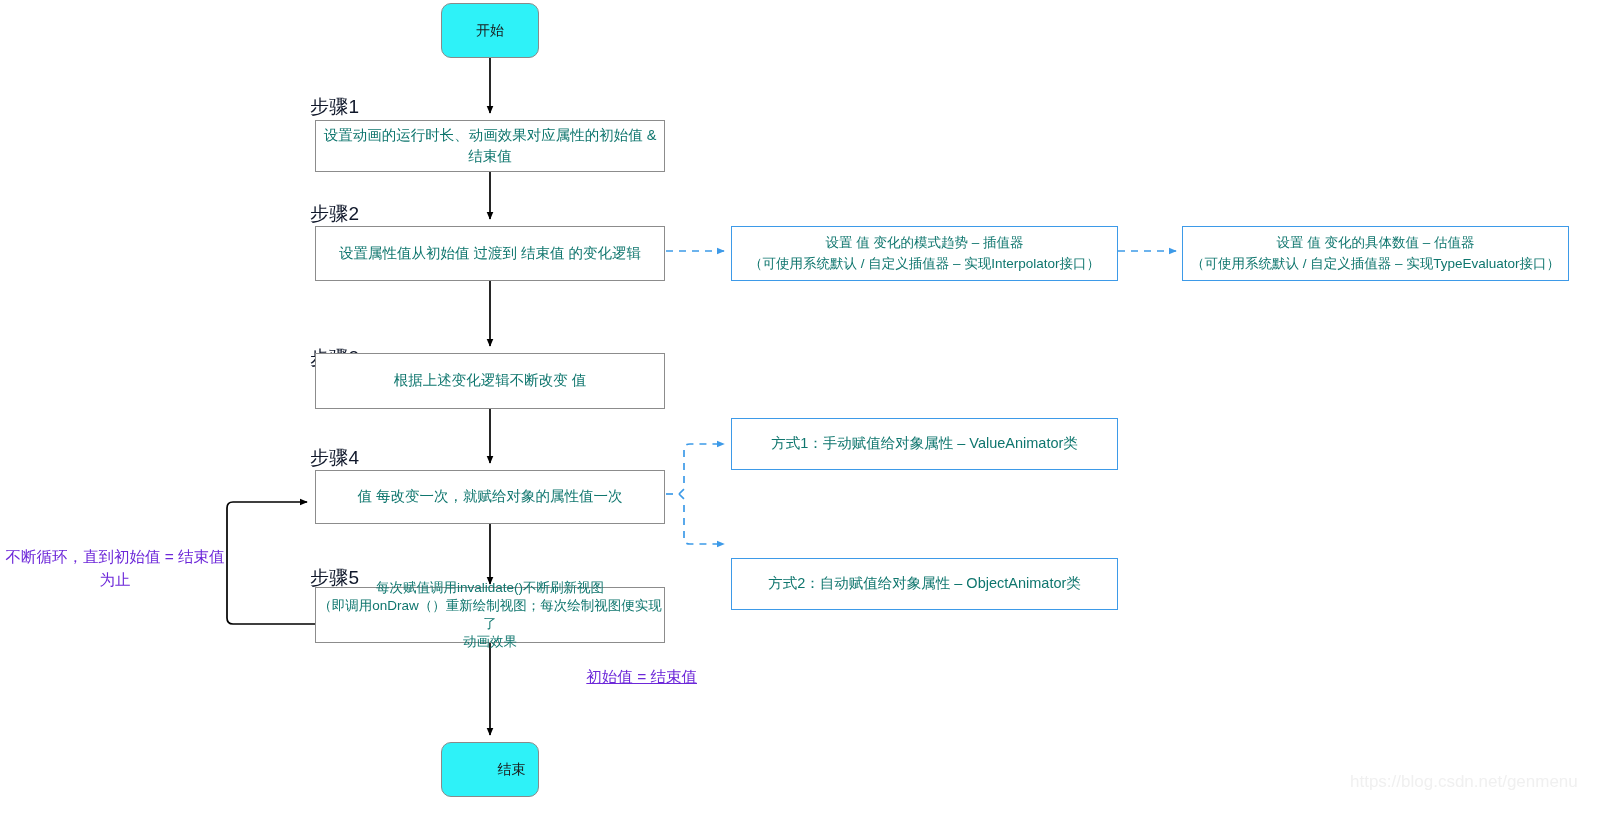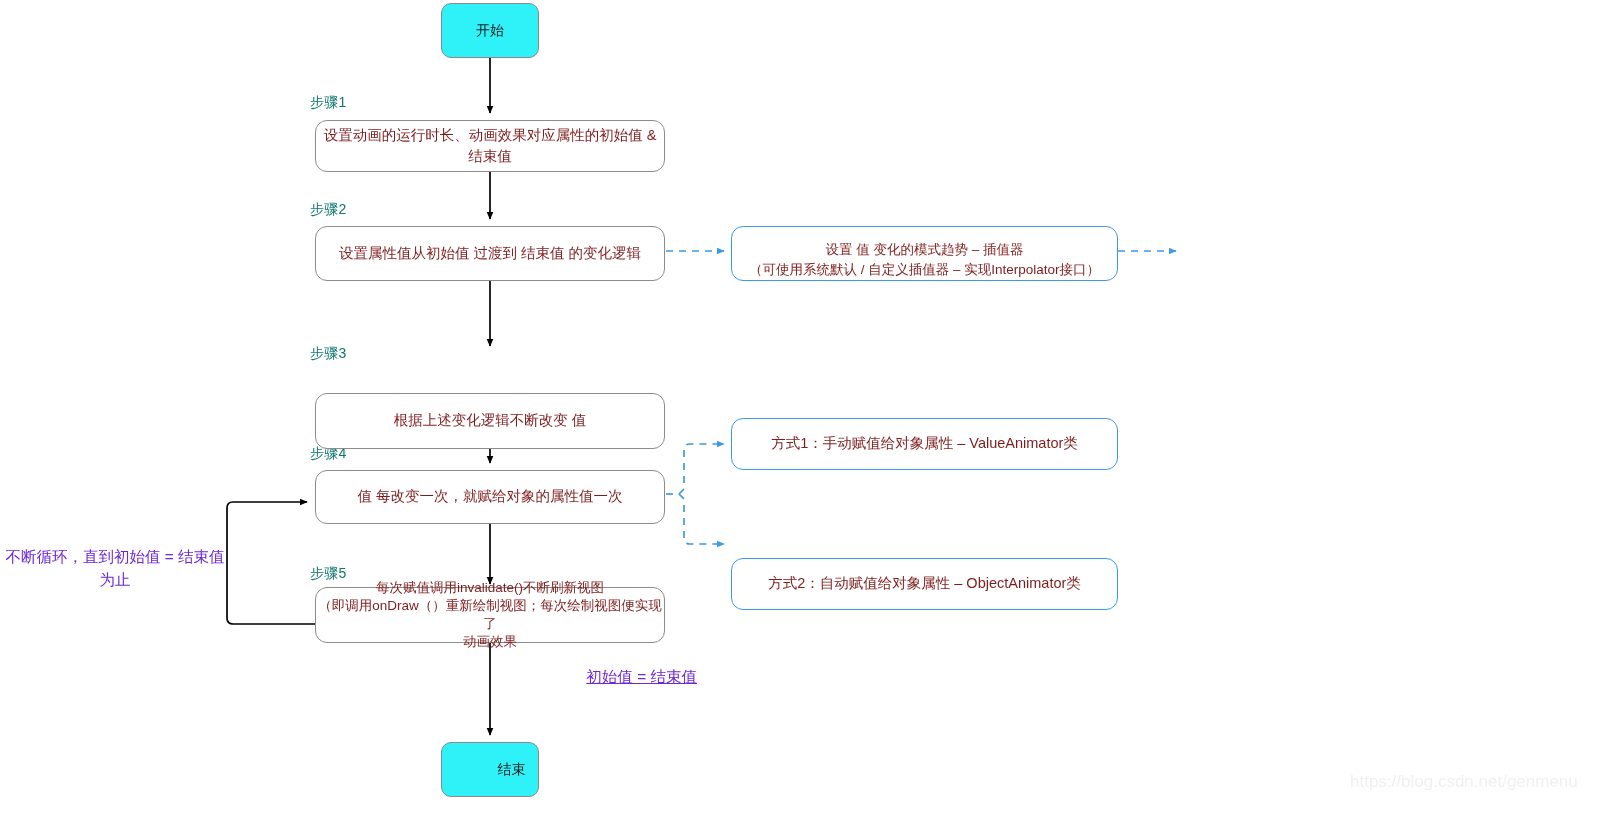--- a/index.html
+++ b/index.html
@@ -25,45 +25,44 @@
     height: 816px;
     pointer-events: none;
   }
   .node {
     position: absolute;
     box-sizing: border-box;
     display: flex;
     align-items: center;
     justify-content: center;
     text-align: center;
-    color: #7f1d1d;
+    color: #0f766e;
     font-size: 14.5px;
     line-height: 1.45;
     white-space: pre-line;
-    border-radius: 12px;
   }
   .terminal {
     background: #2EF2F8;
     border: 1px solid #8a8a8a;
     border-radius: 10px;
     color: #1b1b1b;
     font-size: 14px;
   }
   .process {
     background: #ffffff;
     border: 1px solid #8c8c8c;
   }
   .branch-box {
     background: #ffffff;
     border: 1px solid #3d9ae8;
   }
   .step-label {
     position: absolute;
-    color: #0f766e;
-    font-size: 14px;
+    color: #0f172a;
+    font-size: 19px;
     letter-spacing: 0.2px;
     white-space: nowrap;
   }
   .edge-label {
     position: absolute;
     color: #6d28d9;
     font-size: 15.5px;
     line-height: 1.5;
     text-align: center;
     white-space: pre-line;
@@ -128,39 +127,43 @@
   <div class="step-label" style="left:310px; top:565px;">步骤5</div>
 
   <div class="node process" style="left:315px; top:120px; width:350px; height:52px;">
     <span>设置动画的运行时长、动画效果对应属性的初始值 &amp; 结束值</span>
   </div>
 
   <div class="node process" style="left:315px; top:226px; width:350px; height:55px;">
     <span>设置属性值从初始值 过渡到 结束值 的变化逻辑</span>
   </div>
 
-  <div class="node process" style="left:315px; top:353px; width:350px; height:56px;margin-top:40px;">
+  <div class="node process" style="left:315px; top:353px; width:350px; height:56px;">
     <span>根据上述变化逻辑不断改变 值</span>
   </div>
 
   <div class="node process" style="left:315px; top:470px; width:350px; height:54px;">
     <span>值 每改变一次，就赋给对象的属性值一次</span>
   </div>
 
   <div class="node process" style="left:315px; top:587px; width:350px; height:56px; line-height:1.35; font-size:13.5px;">
     <span>每次赋值调用invalidate()不断刷新视图
 （即调用onDraw（）重新绘制视图；每次绘制视图便实现了
 动画效果</span>
   </div>
 
-  <div class="node branch-box" style="left:731px; top:226px; width:387px; height:55px; font-size:13.5px; line-height:1.5;align-items:flex-end;">
+  <div class="node branch-box" style="left:731px; top:226px; width:387px; height:55px; font-size:13.5px; line-height:1.5;">
     <span>设置 值 变化的模式趋势 – 插值器
 （可使用系统默认 / 自定义插值器 – 实现Interpolator接口）</span>
   </div>
 
+  <div class="node branch-box" style="left:1182px; top:226px; width:387px; height:55px; font-size:13.5px; line-height:1.5;">
+    <span>设置 值 变化的具体数值 – 估值器
+（可使用系统默认 / 自定义插值器 – 实现TypeEvaluator接口）</span>
+  </div>
 
   <div class="node branch-box" style="left:731px; top:418px; width:387px; height:52px;">
     <span>方式1：手动赋值给对象属性 – ValueAnimator类</span>
   </div>
 
   <div class="node branch-box" style="left:731px; top:518px; width:387px; height:52px;margin-top:40px;">
     <span>方式2：自动赋值给对象属性 – ObjectAnimator类</span>
   </div>
 
   <div class="edge-label" style="left:4px; top:545px; width:222px;">不断循环，直到初始值 = 结束值

